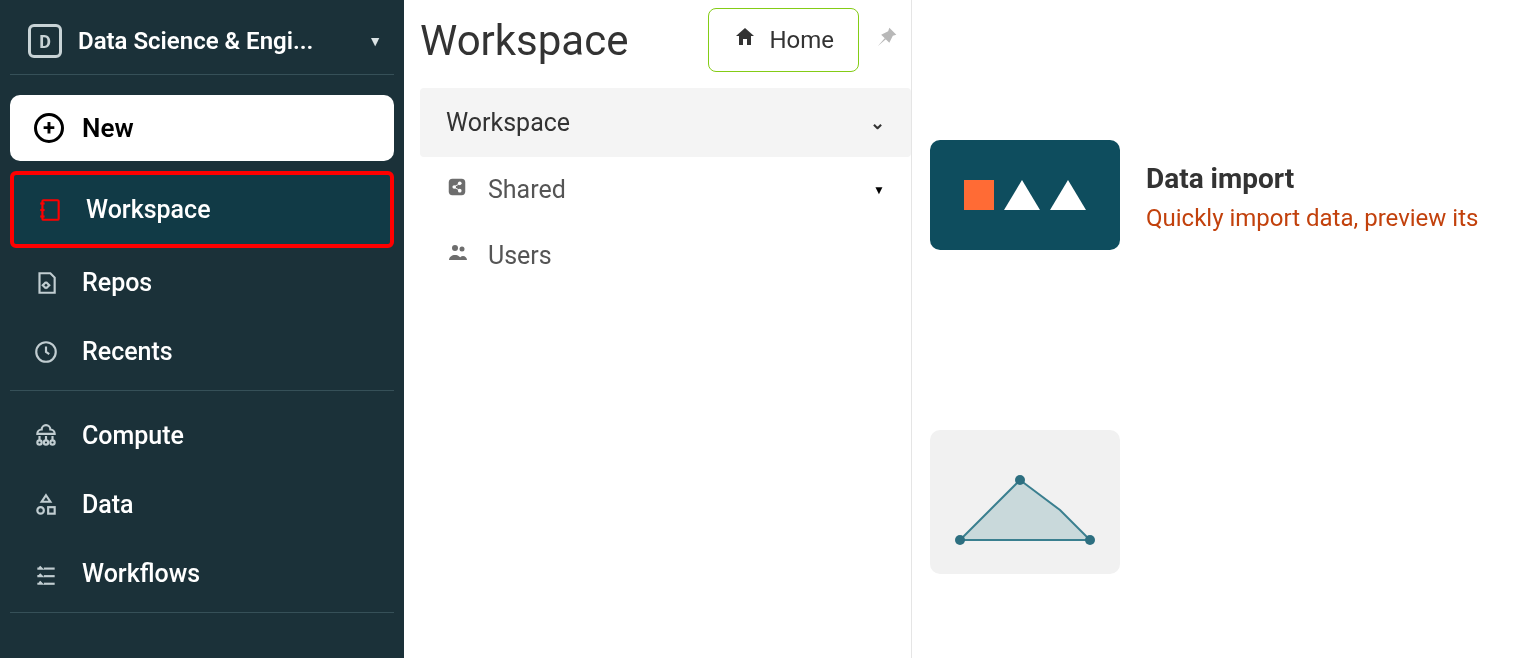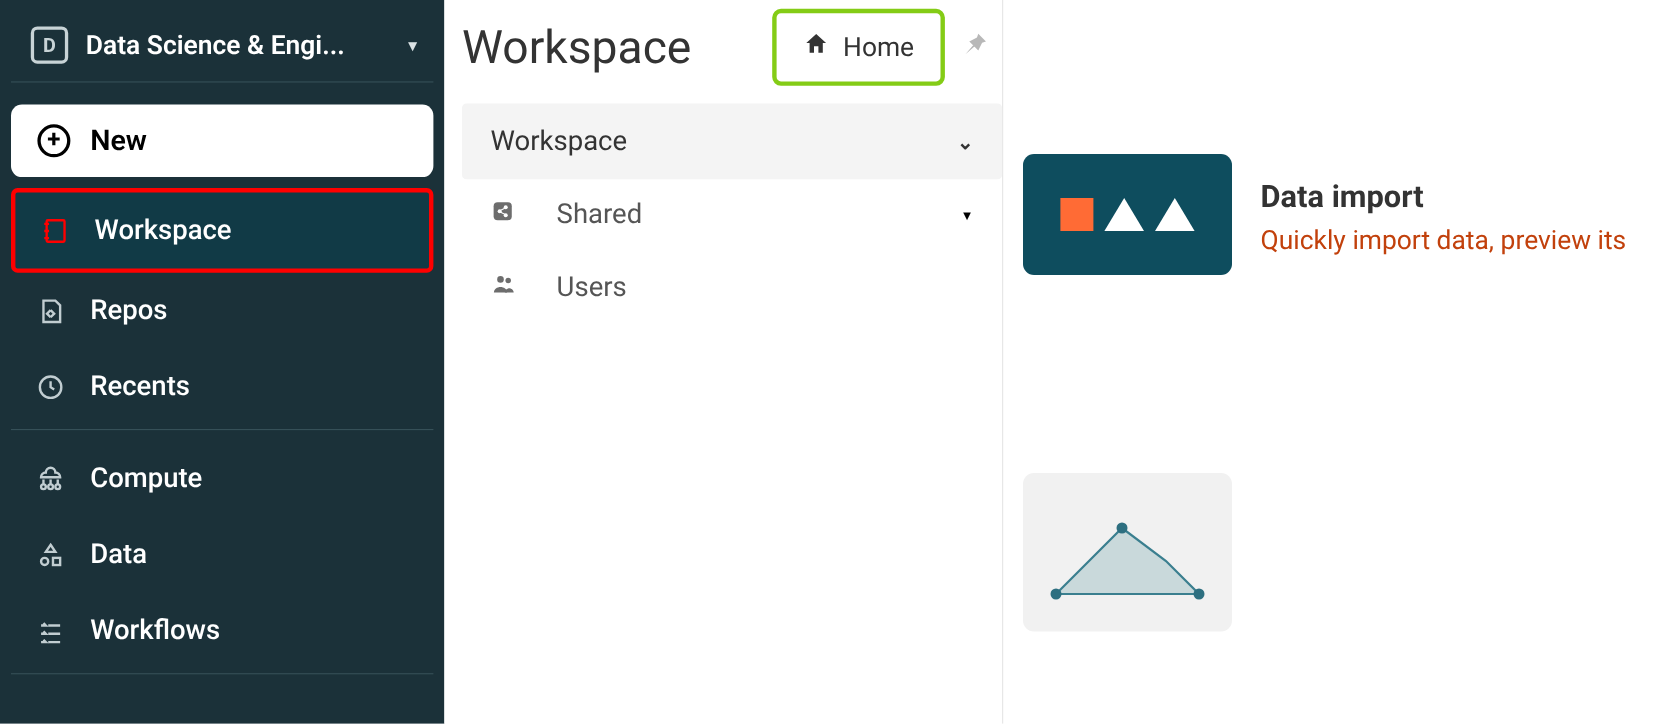--- a/index.html
+++ b/index.html
@@ -75,40 +75,40 @@
       background:#fff;
       padding: 8px 0 0 16px;
       border-right: 1px solid #e5e5e5;
       position:relative;
     }
     .wp-header {
       display:flex; align-items:center; gap:14px;
     }
     .wp-title { font-size:42px; font-weight:400; flex:1; }
     .home-btn {
-      border:4px solid #84cc16; border-radius:8px;
+      border:1px solid #84cc16; border-radius:8px;
       padding: 16px 24px;
       display:flex; align-items:center; gap:12px;
       font-size:24px; color:#333;
       cursor:pointer;
     }
     .pin-icon { color:#b8b8b8; font-size:32px; margin-right:10px; cursor:pointer;}
     .tree {
       margin-top: 16px;
     }
     .tree-root {
       background:#f4f4f4;
       padding: 20px 26px;
       font-size:25px;
       display:flex; align-items:center;
       border-radius:4px;
     }
     .tree-root .chev { margin-left:auto; font-size:18px; font-weight:bold; }
     .tree-item {
-      display:flex; align-items:center; gap:32px;
+      display:flex; align-items:center; gap:14px;
       padding: 18px 26px;
       font-size:25px;
       color:#555;
     }
     .tree-item .item-caret { margin-left:auto; color:#000; font-size:12px; cursor:pointer;}
     .tree-icon { width:28px; color:#6d6d6d; }
     
     .main-area {
       flex:1;
       position:relative;

